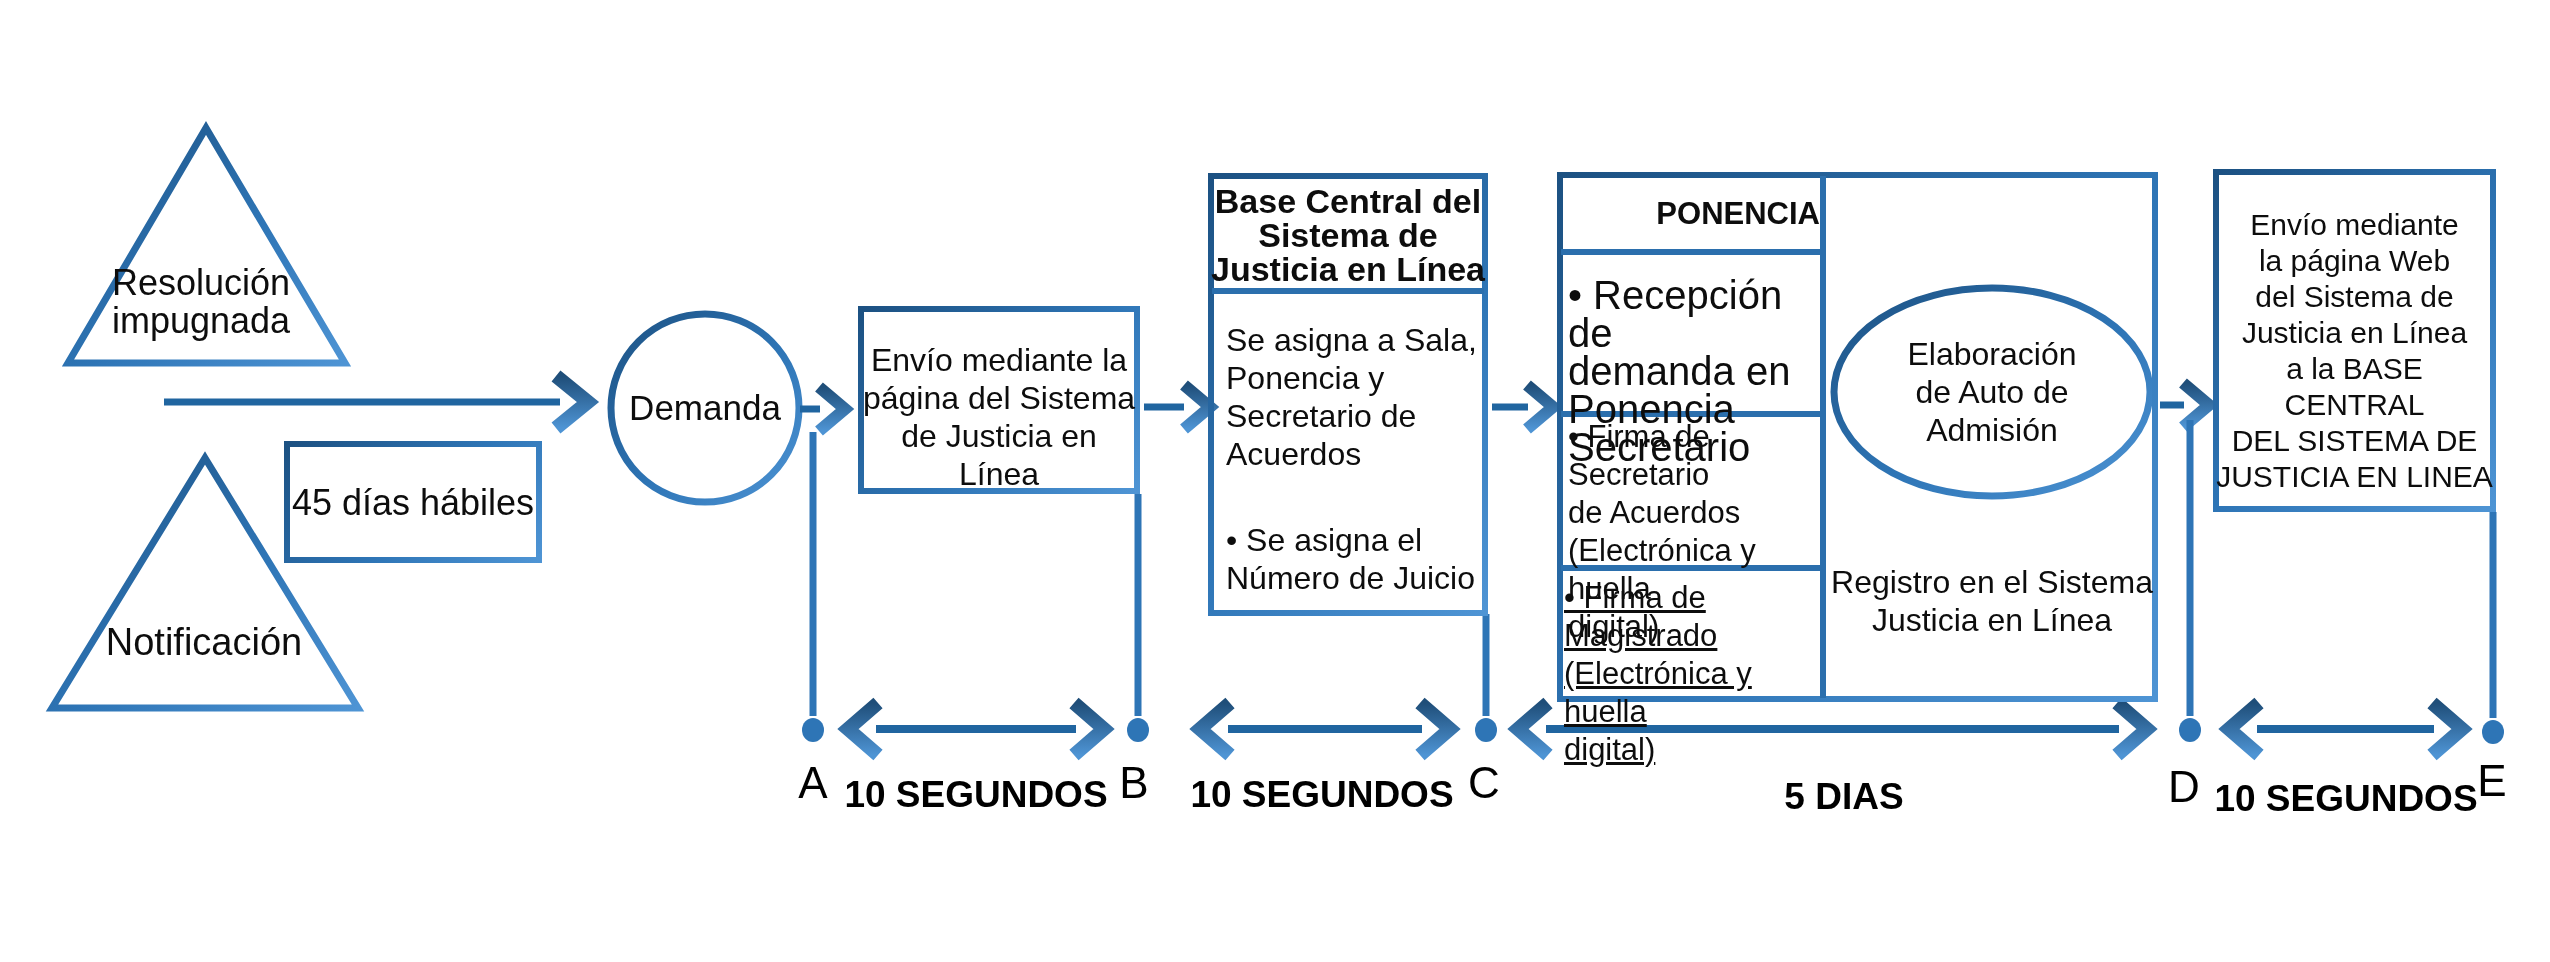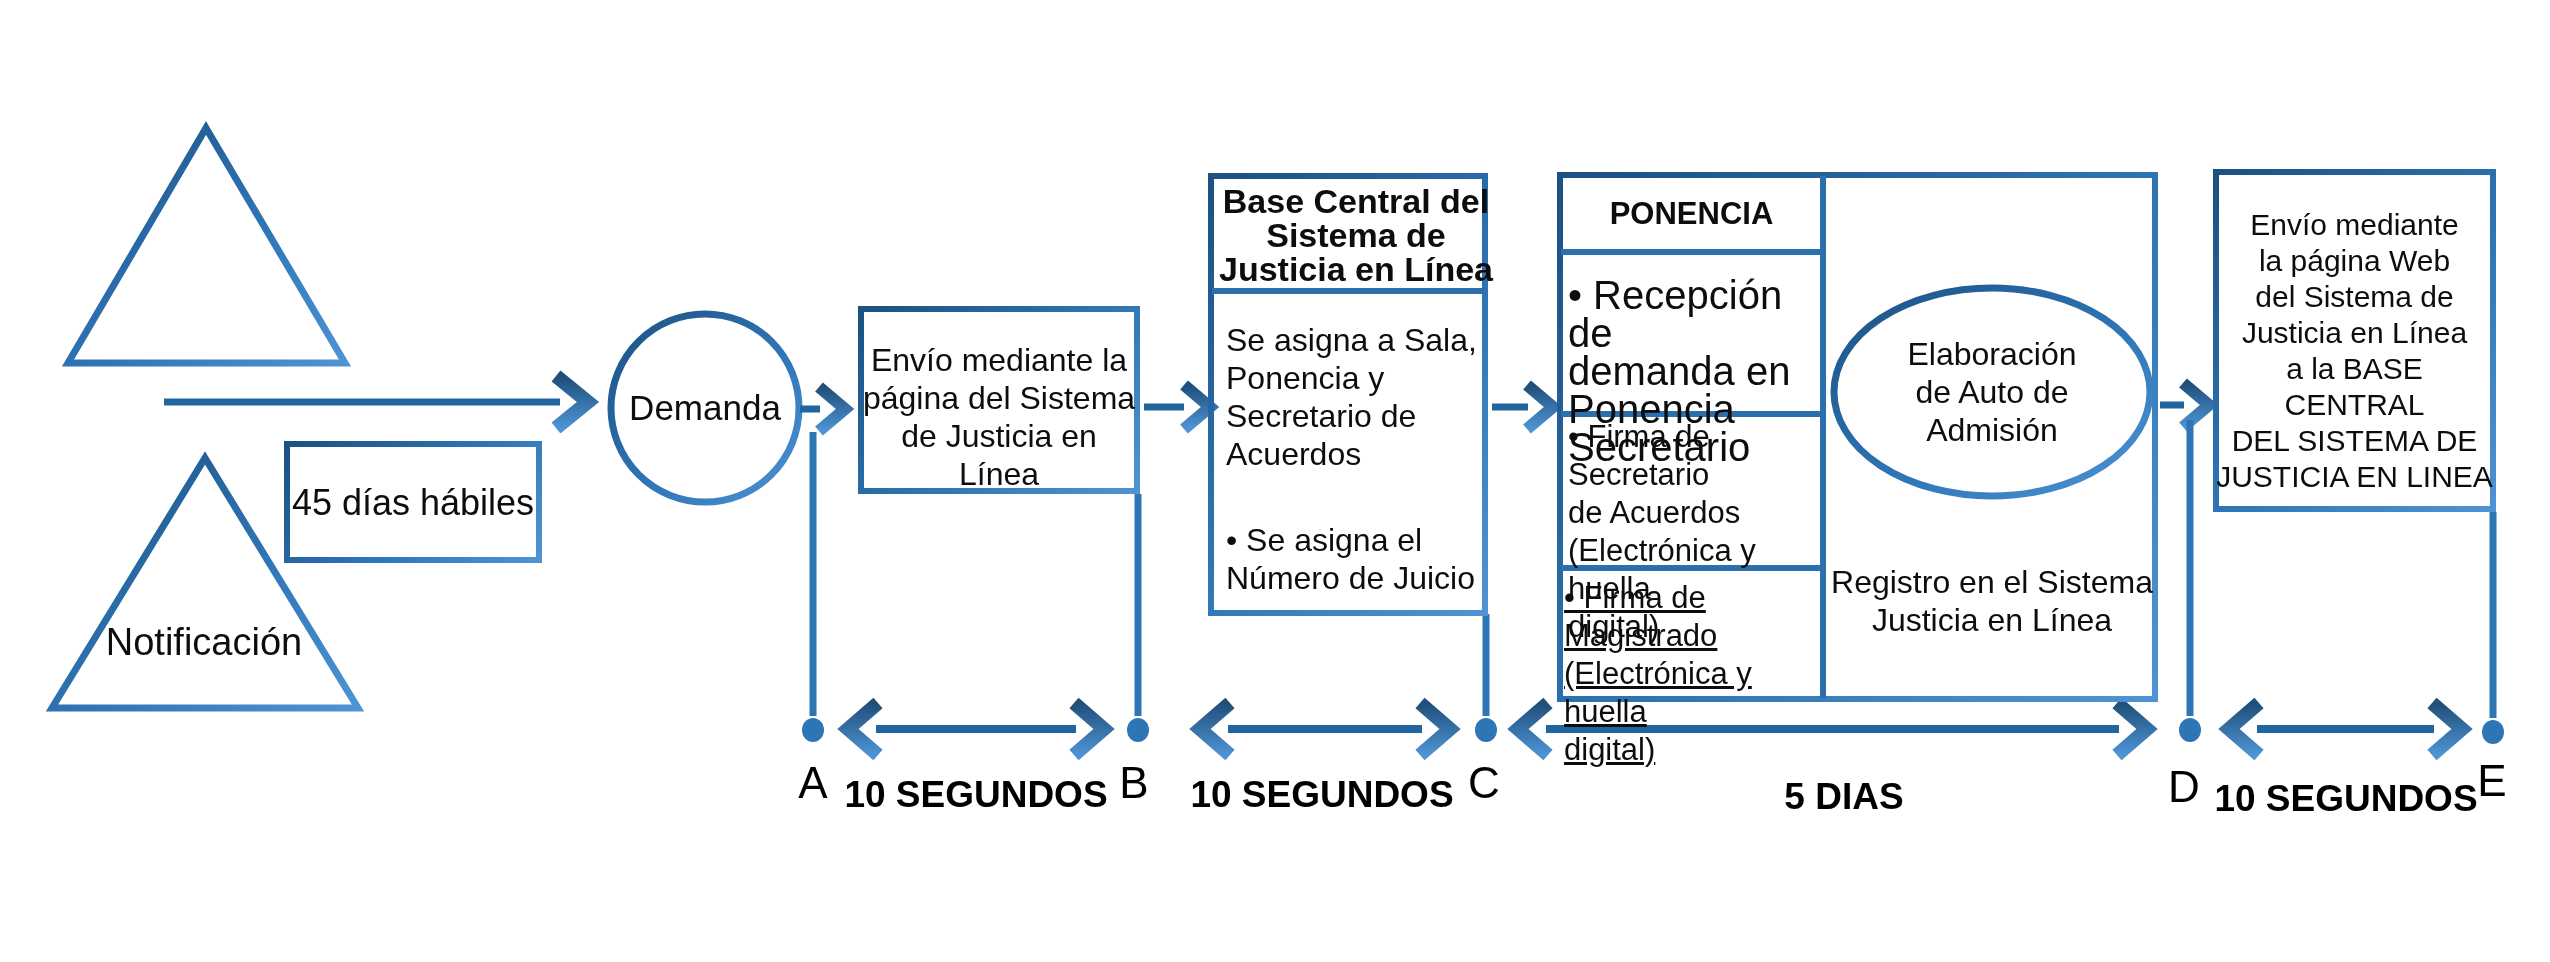--- a/index.html
+++ b/index.html
@@ -124,42 +124,44 @@
   <div class="divider" style="left:1212px;top:288px;width:272px;height:6px;"></div>
 
   <div class="box" style="left:1557px;top:172px;width:601px;height:530px;"></div>
   <div class="divider" style="left:1820px;top:176px;width:6px;height:522px;"></div>
   <div class="divider" style="left:1561px;top:249px;width:261px;height:6px;"></div>
   <div class="divider" style="left:1561px;top:411px;width:261px;height:6px;"></div>
   <div class="divider" style="left:1561px;top:565px;width:261px;height:6px;"></div>
 
   <div class="box" style="left:2213px;top:169px;width:283px;height:343px;"></div>
 
+  <div class="txt" style="left:112px;top:264px;width:240px;font-size:36px;line-height:38px;">Resolución
+impugnada</div>
 
   <div class="txt center" style="left:84px;top:622px;width:240px;font-size:38px;line-height:40px;">Notificación</div>
 
   <div class="txt center" style="left:284px;top:484px;width:258px;font-size:36px;">45 días hábiles</div>
 
   <div class="txt center" style="left:615px;top:389px;width:180px;font-size:35px;">Demanda</div>
 
   <div class="txt center" style="left:860px;top:341px;width:278px;font-size:32px;">Envío mediante la
 página del Sistema
 de Justicia en Línea</div>
 
-  <div class="txt center bold" style="left:1210px;top:184px;width:276px;font-size:34px;line-height:34px;margin-left:8px;">Base Central del
+  <div class="txt center bold" style="left:1210px;top:184px;width:276px;font-size:34px;line-height:34px;">Base Central del
 Sistema de
 Justicia en Línea</div>
   <div class="txt" style="left:1226px;top:321px;width:256px;">Se asigna a Sala,
 Ponencia y
 Secretario de
 Acuerdos</div>
   <div class="txt" style="left:1226px;top:521px;width:256px;">• Se asigna el
 Número de Juicio</div>
 
-  <div class="txt center bold" style="left:1563px;top:197px;width:257px;font-size:31px;line-height:34px;">PONENCIA</div>
+  <div class="txt center bold" style="left:1563px;top:197px;width:257px;font-size:31px;line-height:34px;text-align:right;">PONENCIA</div>
   <div class="txt" style="left:1568px;top:276px;width:254px;font-size:40px;">• Recepción de
 demanda en
 Ponencia Secretario</div>
   <div class="txt" style="left:1568px;top:418px;width:254px;font-size:31px;">• Firma de Secretario
 de Acuerdos
 (Electrónica y huella
 digital)</div>
   <div class="txt" style="left:1564px;top:579px;width:258px;font-size:31px;text-decoration:underline;">• Firma de Magistrado
 (Electrónica y huella
 digital)</div>

